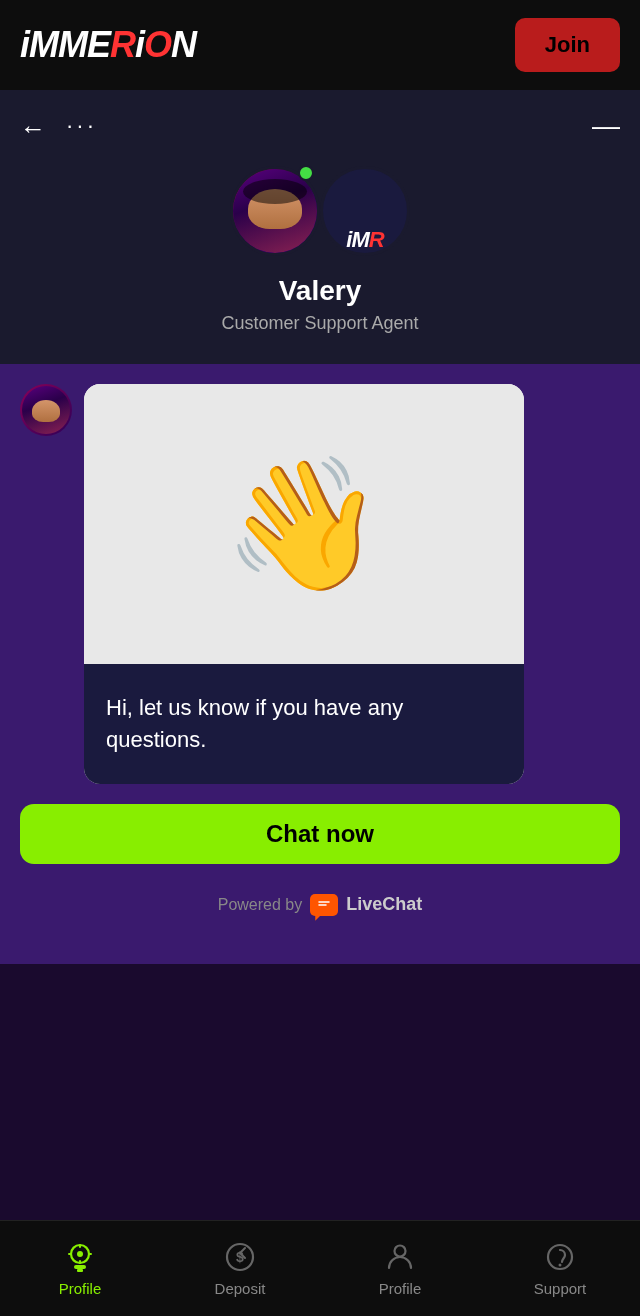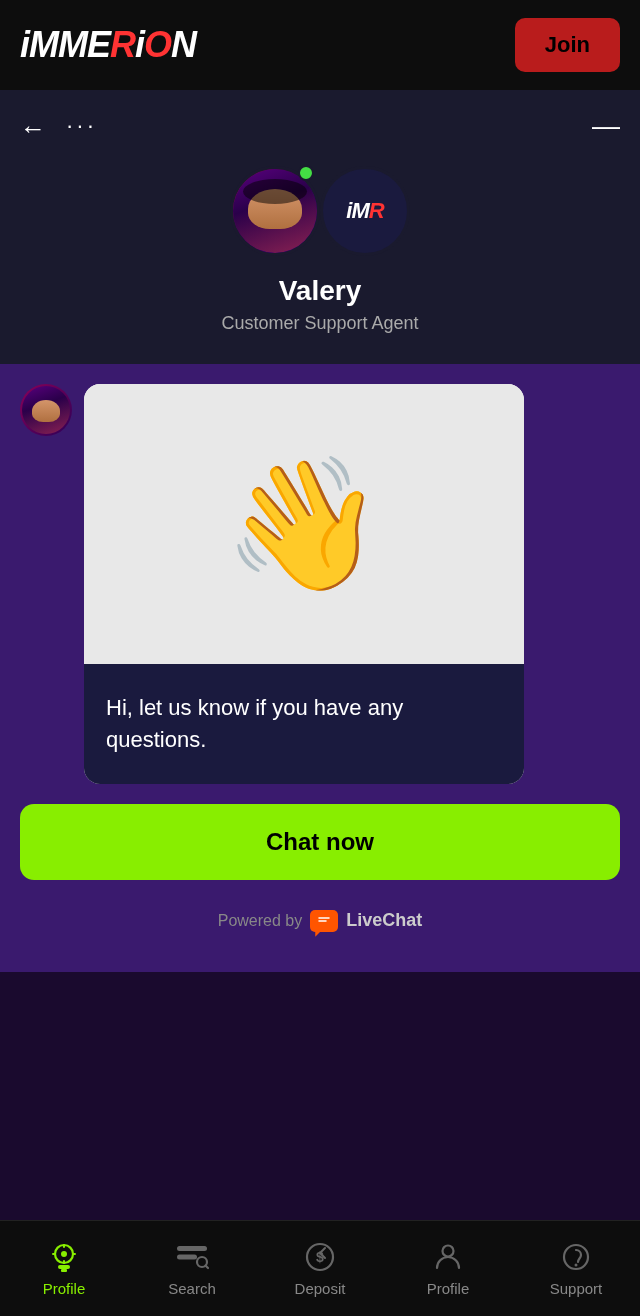--- a/index.html
+++ b/index.html
@@ -161,21 +161,21 @@
     .avatar-brand {
       width: 90px;
       height: 90px;
       border-radius: 50%;
       background: #1a1a3e;
       border: 3px solid #1a1a2e;
       position: absolute;
       right: 0;
       top: 5px;
       display: flex;
-      align-items: center;
+      align-items: flex-end;
       justify-content: center;
       overflow: hidden;
     }
 
     .agent-name {
       font-size: 28px;
       font-weight: 800;
       color: #fff;
       margin-bottom: 6px;
     }
@@ -267,21 +267,21 @@
     
     .chat-now-btn {
       display: block;
       width: 100%;
       background: #88ee00;
       color: #000;
       font-weight: 800;
       font-size: 24px;
       border: none;
       border-radius: 14px;
-      padding: 24px;
+      padding: 16px;
       cursor: pointer;
       margin: 18px 0 20px;
       text-align: center;
     }
 
     
     .powered-by {
       text-align: center;
       padding: 10px 0 20px;
     }
@@ -452,31 +452,20 @@
         <circle cx="17" cy="14" r="9" stroke="#88ee00" stroke-width="2.2"></circle>
         <path d="M17 5v2M17 21v2M8 14H6M28 14h-2" stroke="#88ee00" stroke-width="2" stroke-linecap="round"></path>
         <circle cx="17" cy="14" r="3" fill="#88ee00"></circle>
         <rect x="11" y="25" width="12" height="4" rx="2" fill="#88ee00"></rect>
         <rect x="14" y="29" width="6" height="3" rx="1" fill="#88ee00"></rect>
       </svg>
     </div>
     <span class="nav-label">Profile</span>
   </div>
 
-  <div class="nav-item">
-    <div class="nav-svg">
-      <svg viewBox="0 0 34 34" fill="none">
-        <rect x="2" y="6" width="30" height="5" rx="2.5" fill="#666"></rect>
-        <rect x="2" y="14.5" width="20" height="5" rx="2.5" fill="#666"></rect>
-        <circle cx="27" cy="22" r="5" stroke="#666" stroke-width="2.2"></circle>
-        <line x1="30.5" y1="25.5" x2="33" y2="28" stroke="#666" stroke-width="2.2" stroke-linecap="round"></line>
-      </svg>
-    </div>
-    <span class="nav-label">Search</span>
-  </div>
 
   <div class="nav-item">
     <div class="nav-svg">
       <svg viewBox="0 0 34 34" fill="none">
         <circle cx="17" cy="17" r="13" stroke="#666" stroke-width="2.2"></circle>
         <text x="17" y="22" text-anchor="middle" fill="#666" font-size="14" font-weight="bold">$</text>
         <path d="M22 8 L17 13 L22 18" stroke="#666" stroke-width="2" fill="none" stroke-linecap="round"></path>
       </svg>
     </div>
     <span class="nav-label">Deposit</span>

